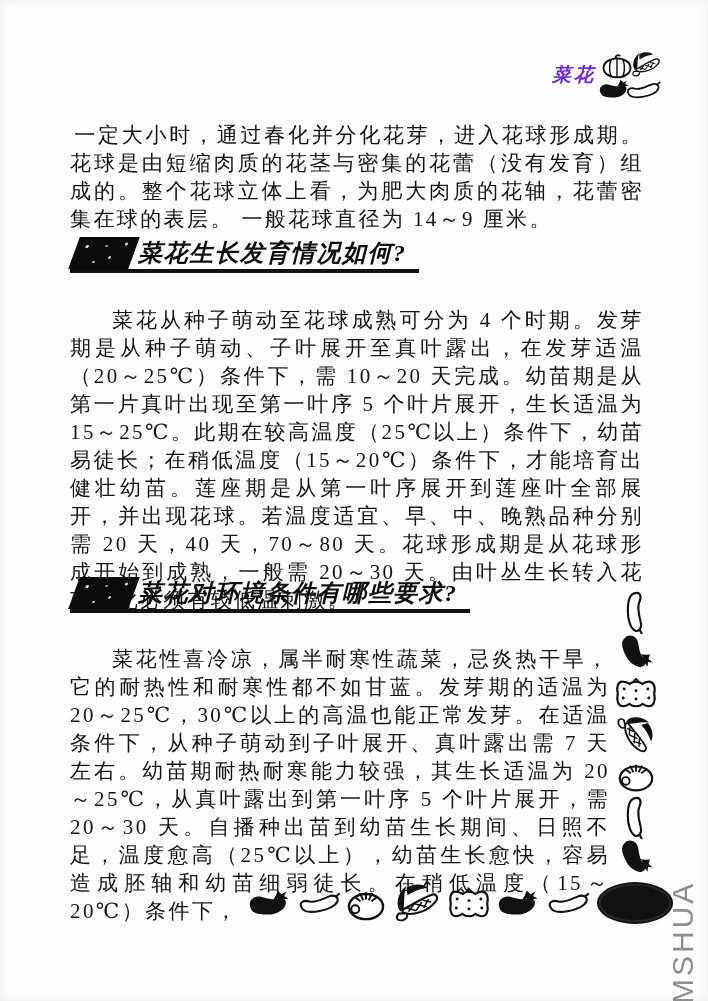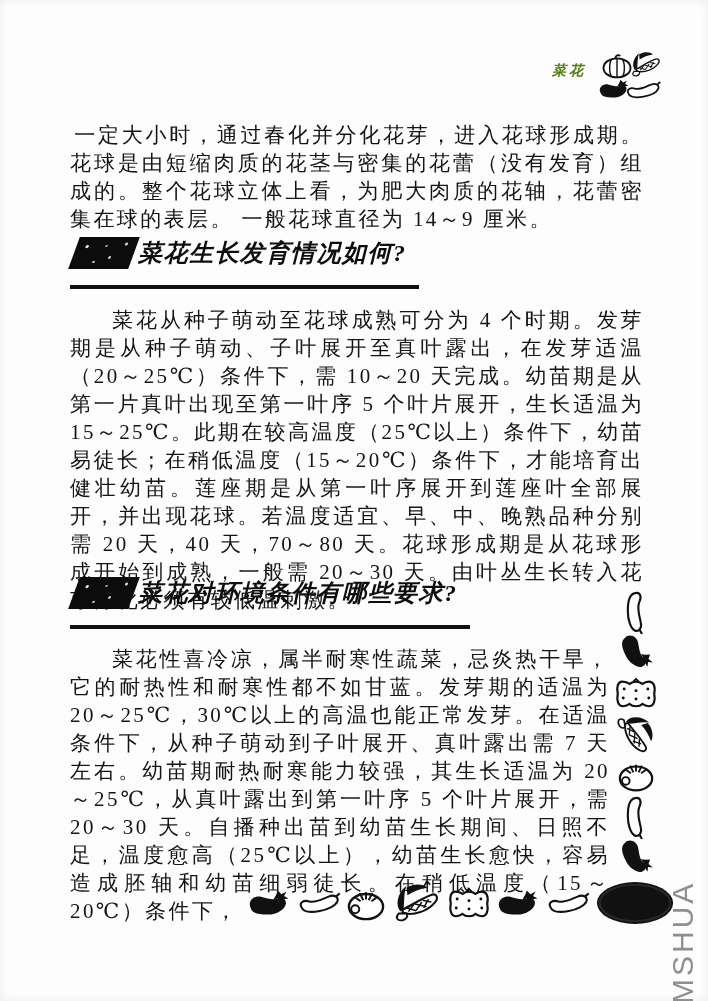--- a/index.html
+++ b/index.html
@@ -8,40 +8,40 @@
     width:708px;height:1001px;
     background:#fdfdfd;
     box-shadow:inset 0 0 10px rgba(0,0,0,.07);
     overflow:hidden;
     font-family:"Liberation Serif","DejaVu Serif",serif;
     color:#161616;
   }
   
   .hdr-title{
     position:absolute;left:552px;top:62px;
-    font-size:14px;font-weight:bold;font-style:italic;
-    letter-spacing:3px;color:#4d7c0f;
+    font-size:19px;font-weight:bold;font-style:italic;
+    letter-spacing:3px;color:#6d28d9;
   }
   .hdr-veg{position:absolute;left:597px;top:50px;width:68px;height:54px;}
   
   .para{
     position:absolute;left:70px;
     font-size:21px;line-height:28px;letter-spacing:2.4px;
     text-align:justify;text-justify:inter-ideograph;
     color:#141414;
   }
   .p1{top:100px;width:574px;text-indent:0.2em;}
   .p2{top:285px;width:574px;text-indent:2em;}
   .p3{top:624px;width:540px;text-indent:2em;}
   
   .qa-heading{
     position:absolute;left:70px;
     display:inline-flex;align-items:center;
     border-bottom:4px solid #111;
-    padding:0 12px 16px 0;
+    padding:0 12px 0 0;
   }
   .h1{top:237px;}
   .h2{top:577px;}
   .qa-tag{
     width:60px;height:32px;flex:none;
     background-color:#0c0c0c;
     background-image:
       radial-gradient(circle at 18% 30%, rgba(255,255,255,.85) 1.2px, transparent 2px),
       radial-gradient(circle at 62% 64%, rgba(255,255,255,.75) 1px, transparent 1.8px),
       radial-gradient(circle at 82% 22%, rgba(255,255,255,.8) 1.1px, transparent 1.9px),

